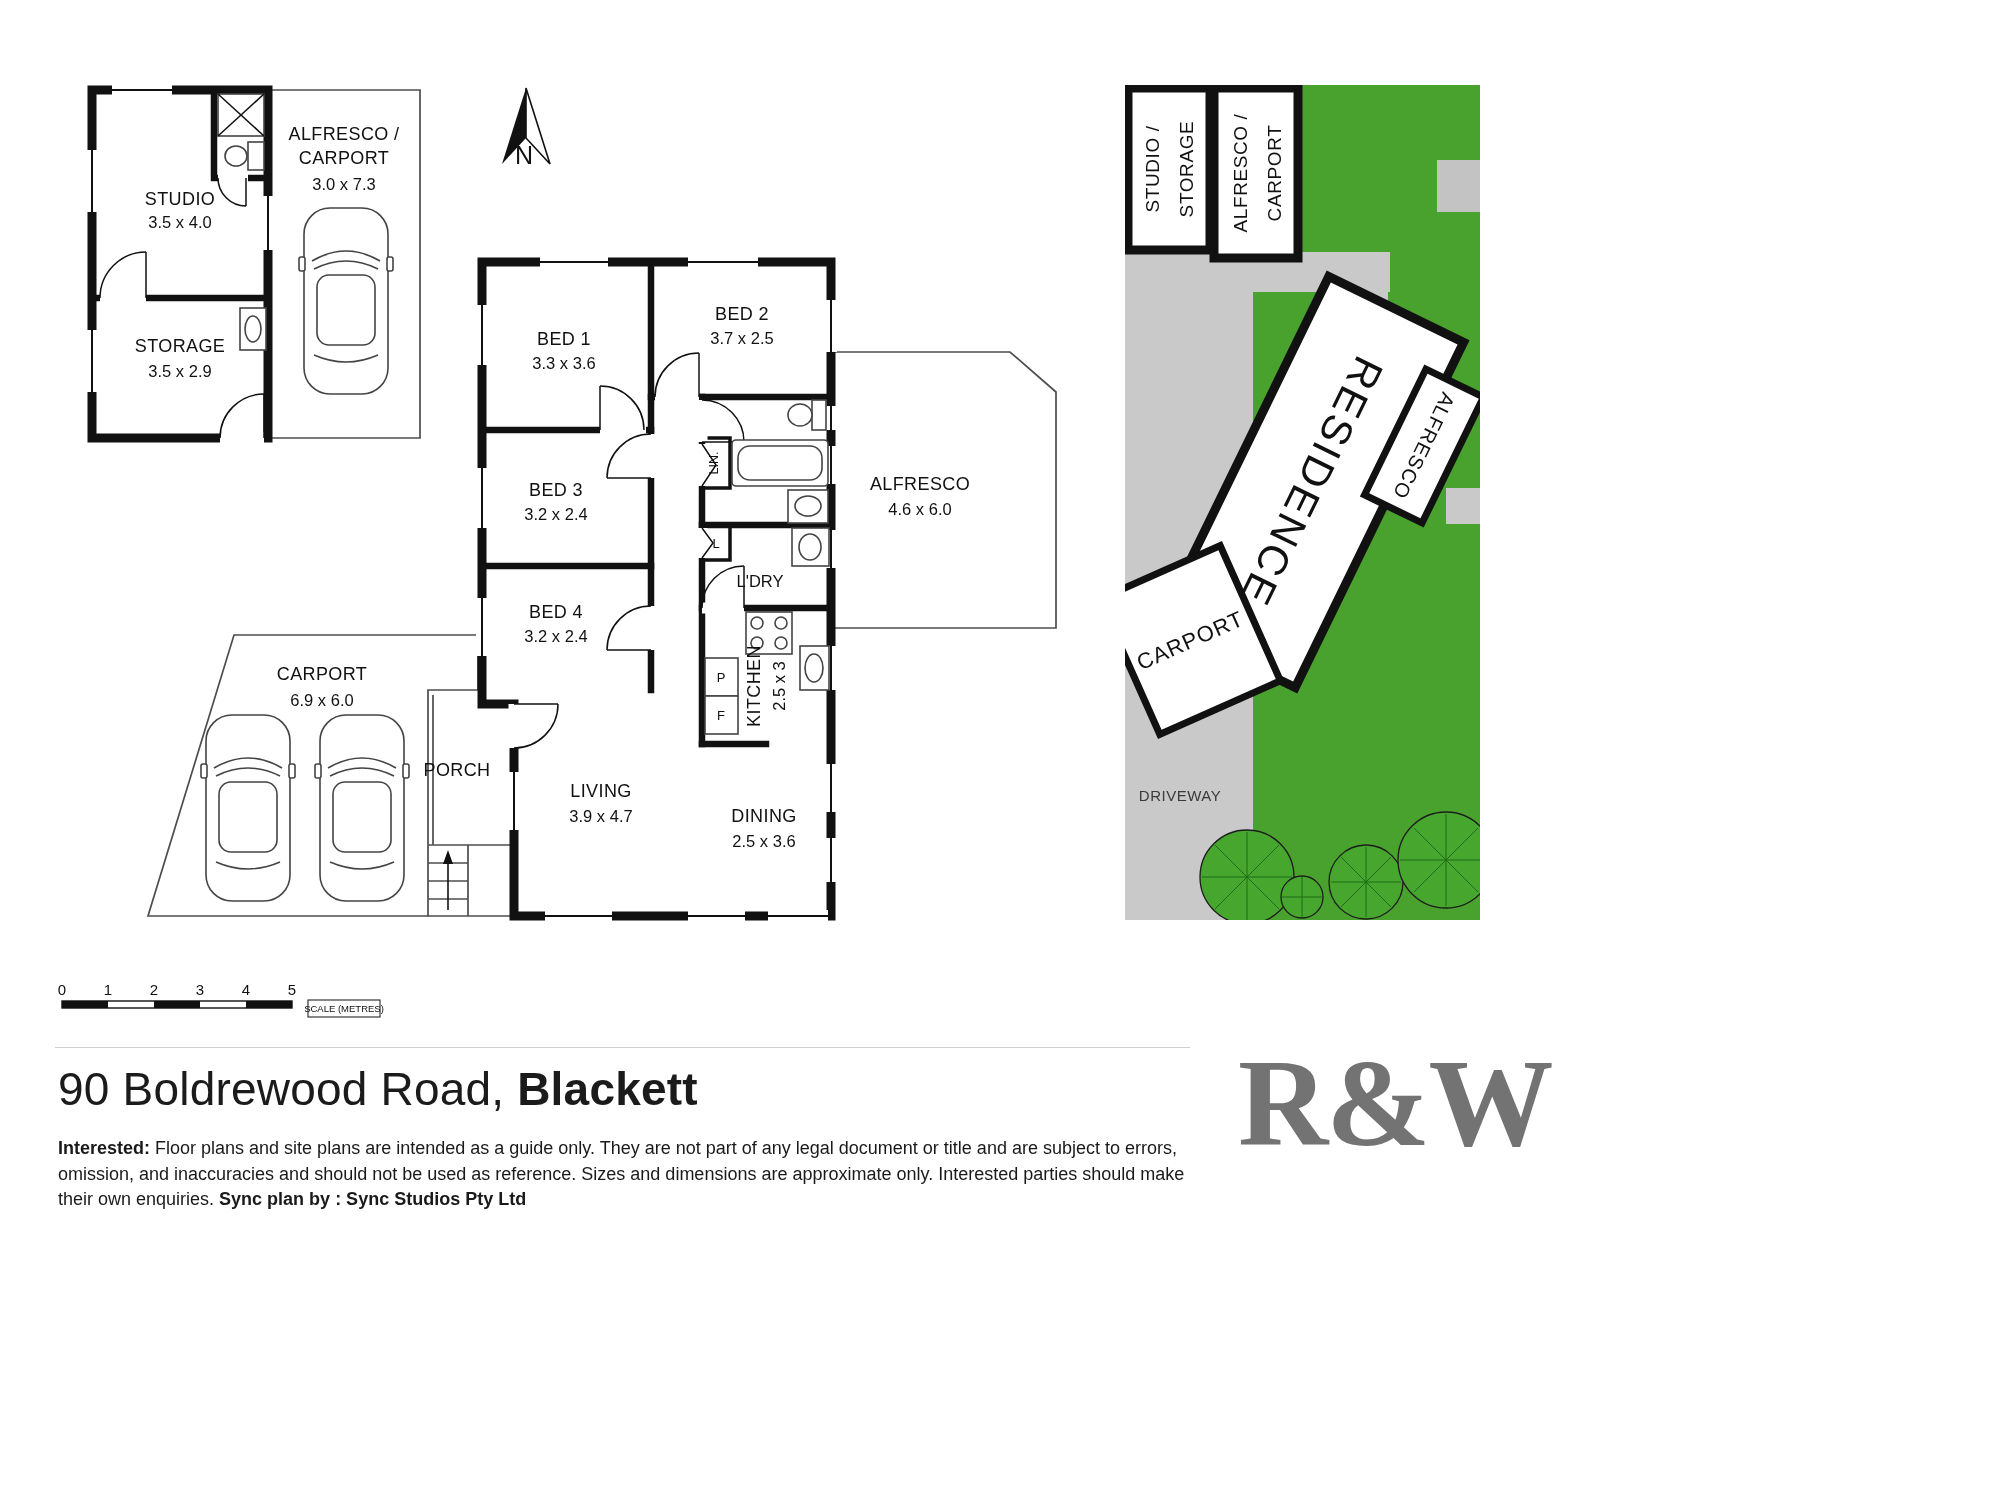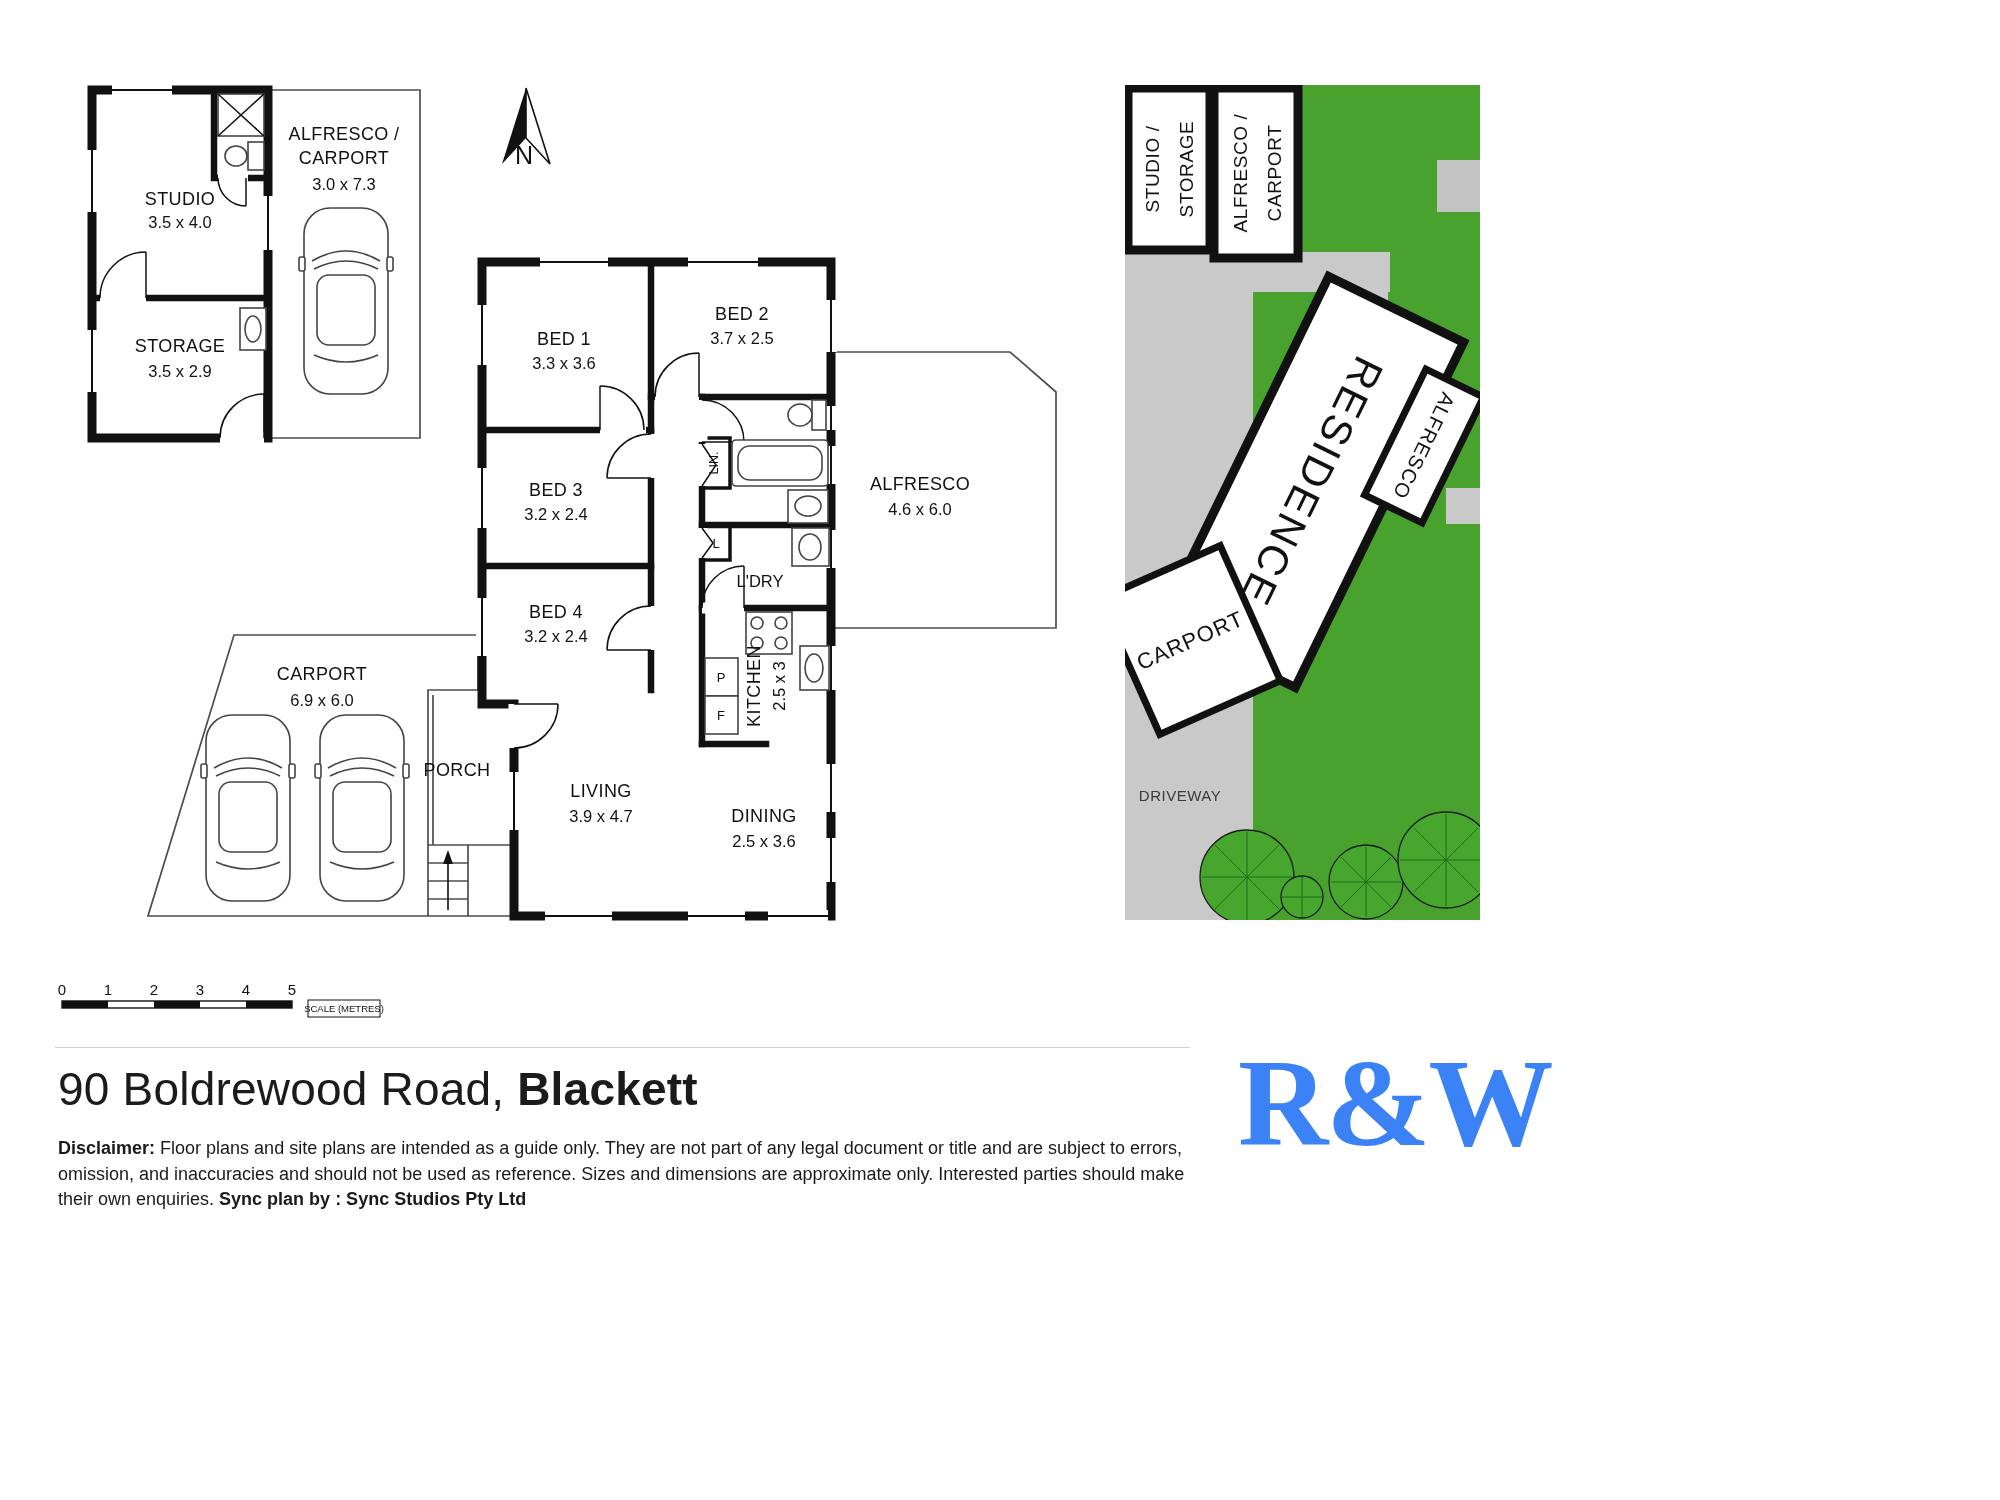--- a/index.html
+++ b/index.html
@@ -27,21 +27,21 @@
   .site-md{font-size:20px;text-anchor:middle;letter-spacing:1px}
   .site-md2{font-size:22px;text-anchor:middle;letter-spacing:1px}
   .site-sm{font-size:15px;fill:#3a3a3a;text-anchor:middle;letter-spacing:.5px}
   .vein{stroke:#1f6b16;stroke-width:1px;fill:none}
   .tick{font-size:15px;text-anchor:middle}
   .scale-lbl{font-size:9.5px;text-anchor:middle}
   .sep{position:absolute;left:55px;top:1047px;width:1135px;height:1px;background:#cfcfcf}
   .address{position:absolute;left:58px;top:1062px;font-size:46px;letter-spacing:.2px;color:#1b1b1b;white-space:nowrap}
   .address b{font-weight:bold}
   .disclaimer{position:absolute;left:58px;top:1136px;width:1155px;font-size:18px;line-height:1.42;color:#1a1a1a}
-  .logo{position:absolute;left:1238px;top:1038px;width:230px;text-align:right;font-family:"Liberation Serif","DejaVu Serif",serif;font-weight:bold;font-size:125px;line-height:1.05;color:#3b82f6;letter-spacing:-2px}
+  .logo{position:absolute;left:1238px;top:1038px;width:230px;text-align:right;font-family:"Liberation Serif","DejaVu Serif",serif;font-weight:bold;font-size:125px;line-height:1.05;color:#737373;letter-spacing:-2px}
 </style>
 </head>
 <body>
 
 <div class="sheet">
 
 <svg width="2000" height="1500" viewBox="0 0 2000 1500">
   <defs>
     <g id="car">
       <rect x="2" y="3" width="84" height="186" rx="26" class="fix"></rect>
@@ -332,16 +332,16 @@
     <rect x="154" y="1001" width="46" height="7" fill="#111"></rect>
     <rect x="246" y="1001" width="46" height="7" fill="#111"></rect>
     <rect x="62" y="1001" width="230" height="7" fill="none" stroke="#111" stroke-width="1.4"></rect>
     <rect x="308" y="1000" width="72" height="17" fill="#fff" stroke="#111" stroke-width="1"></rect>
     <text class="scale-lbl" x="344" y="1012">SCALE (METRES)</text>
   </g>
 </svg>
 
   <div class="sep"></div>
   <div class="address"><span>90 Boldrewood Road, </span><b>Blackett</b></div>
-  <p class="disclaimer"><b>Disclaimer:</b><span> Floor plans and site plans are intended as a guide only. They are not part of any legal document or title and are subject to errors, omission, and inaccuracies and should not be used as reference. Sizes and dimensions are approximate only. Interested parties should make their own enquiries. </span><b>Sync plan by : Sync Studios Pty Ltd</b></p>
+  <p class="disclaimer"><b>Interested:</b><span> Floor plans and site plans are intended as a guide only. They are not part of any legal document or title and are subject to errors, omission, and inaccuracies and should not be used as reference. Sizes and dimensions are approximate only. Interested parties should make their own enquiries. </span><b>Sync plan by : Sync Studios Pty Ltd</b></p>
   <div class="logo">R&amp;W</div>
 
 </div>
 
 </body></html>

